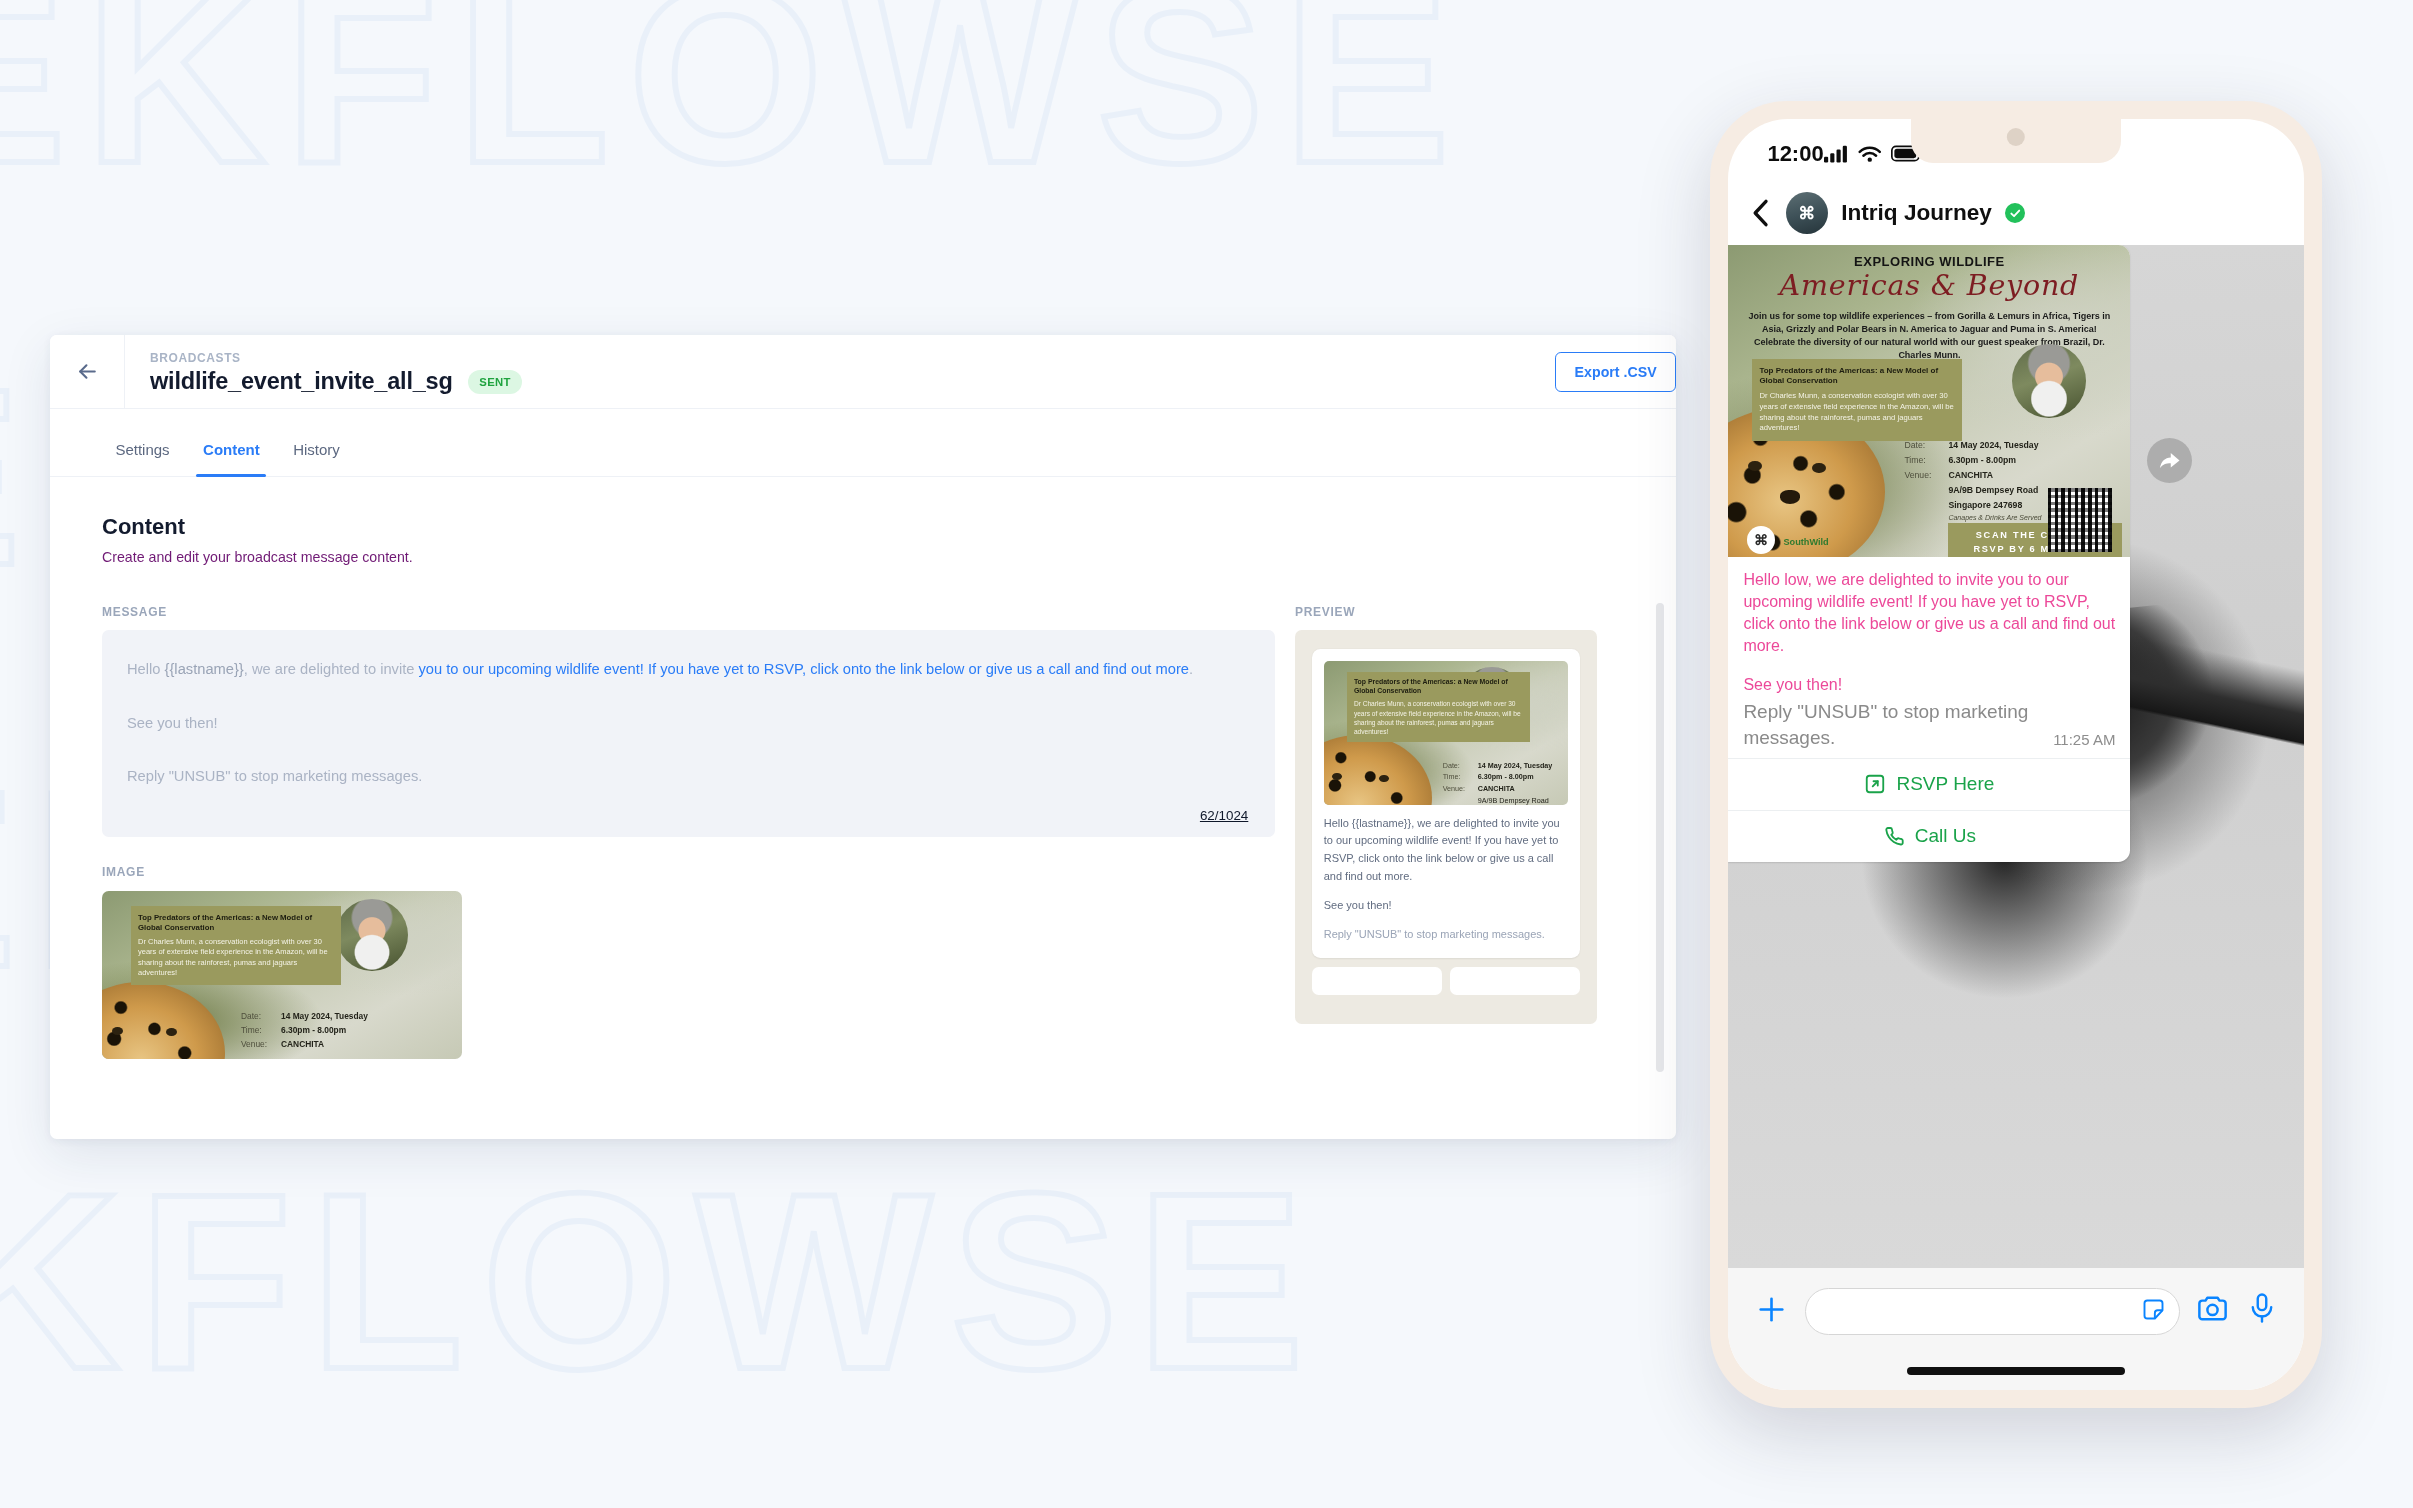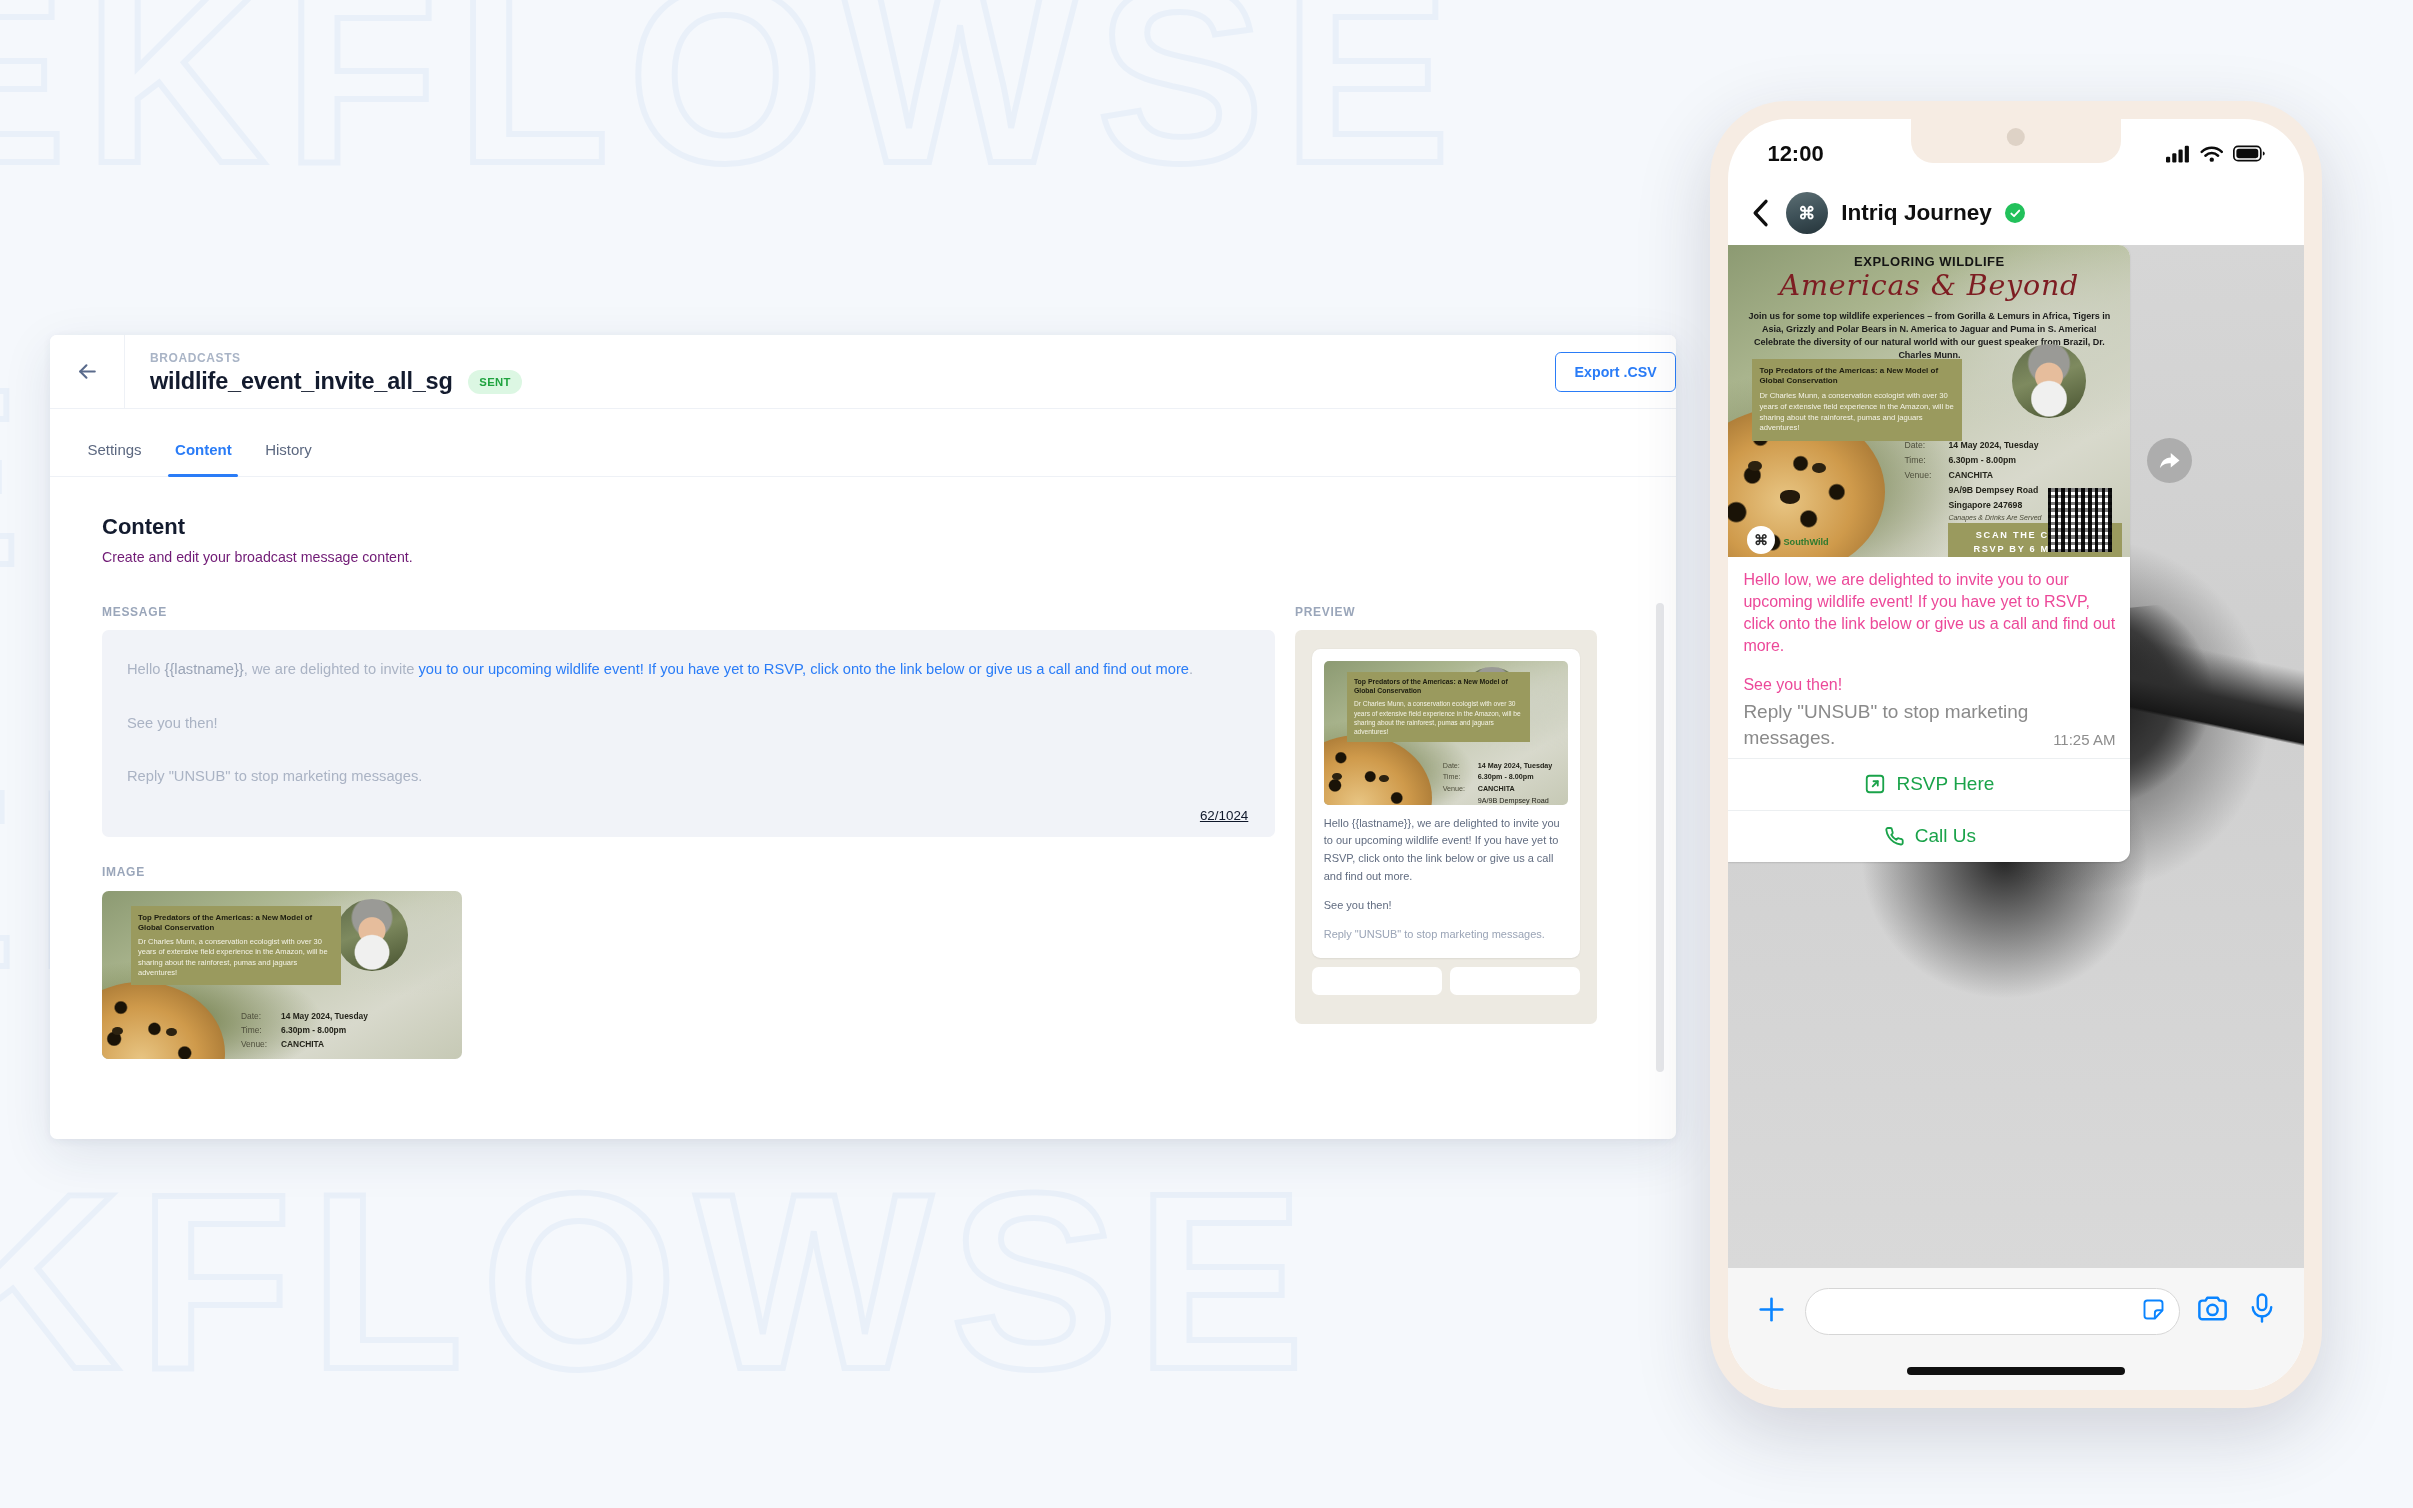--- a/index.html
+++ b/index.html
@@ -78,21 +78,21 @@
   #export-csv-button {
     border: 1.3px solid #2a7cf7; color: #2a7cf7; background: #fff;
     font-size: 14.2px; font-weight: 700;
     padding: 11px 18.4px; border-radius: 5.9px; cursor: pointer;
     font-family: "Liberation Sans", sans-serif;
   }
 
   
   #tabs {
     display: flex; gap: 6.7px;
-    padding: 0 24px;
+    padding: 0 52px;
     border-bottom: 0.8px solid #eef1f6;
     background: #fff;
   }
   .tab {
     font-size: 15px; color: #5a6síz;
     padding: 32px 13.4px 18.4px;
     color: #5c6880;
     cursor: pointer;
     position: relative;
     font-weight: 400;
@@ -259,21 +259,21 @@
     z-index: 6;
   }
   #phone-camera {
     position: absolute; left: 50%; transform: translateX(-50%);
     top: 8.4px; width: 18.4px; height: 18.4px;
     background: #ded2c6; border-radius: 50%;
   }
   #status-bar {
     position: relative; z-index: 5;
     height: 62px;
-    display: flex; align-items: center; justify-content: space-between;
+    display: flex; align-items: center; justify-content: flex-start;
     padding: 6.7px 39px 0;
   }
   #status-time { font-size: 22px; font-weight: 700; color: #0c0c0c; }
   #status-icons { display: flex; align-items: center; gap: 9.2px; }
 
   #chat-header {
     height: 64px;
     display: flex; align-items: center; gap: 13.4px;
     padding: 0 22px;
     background: #fff;

